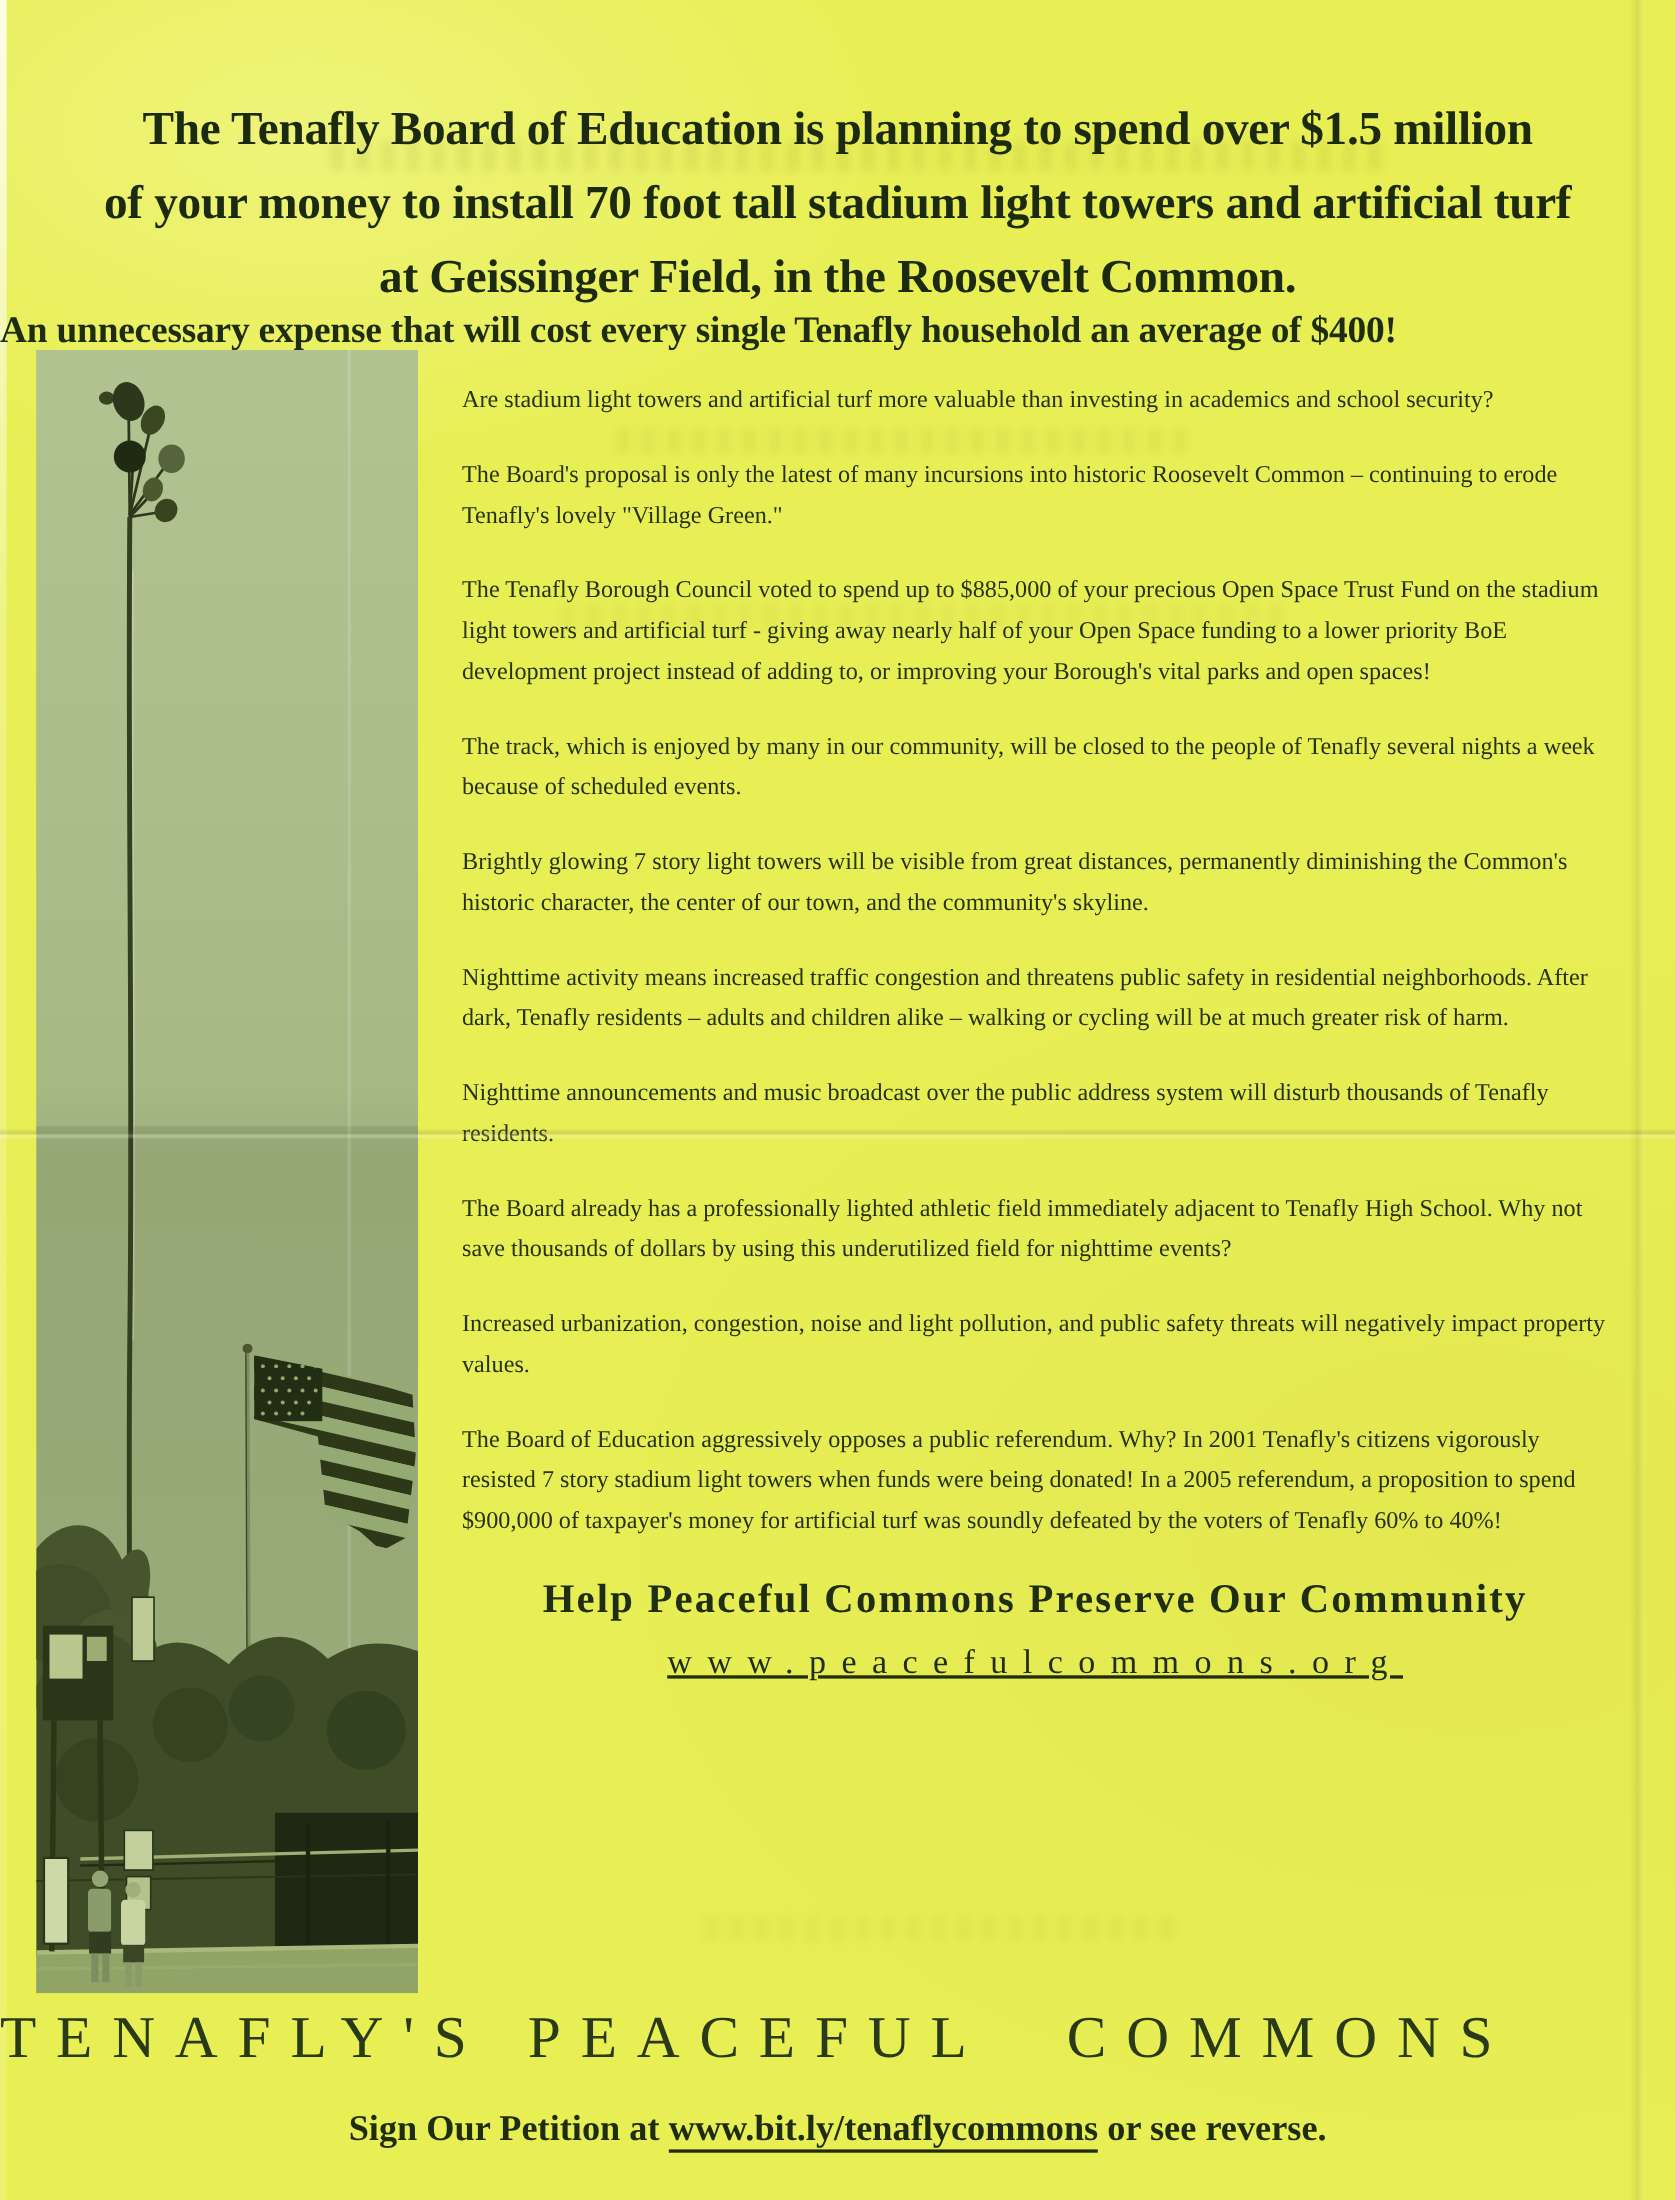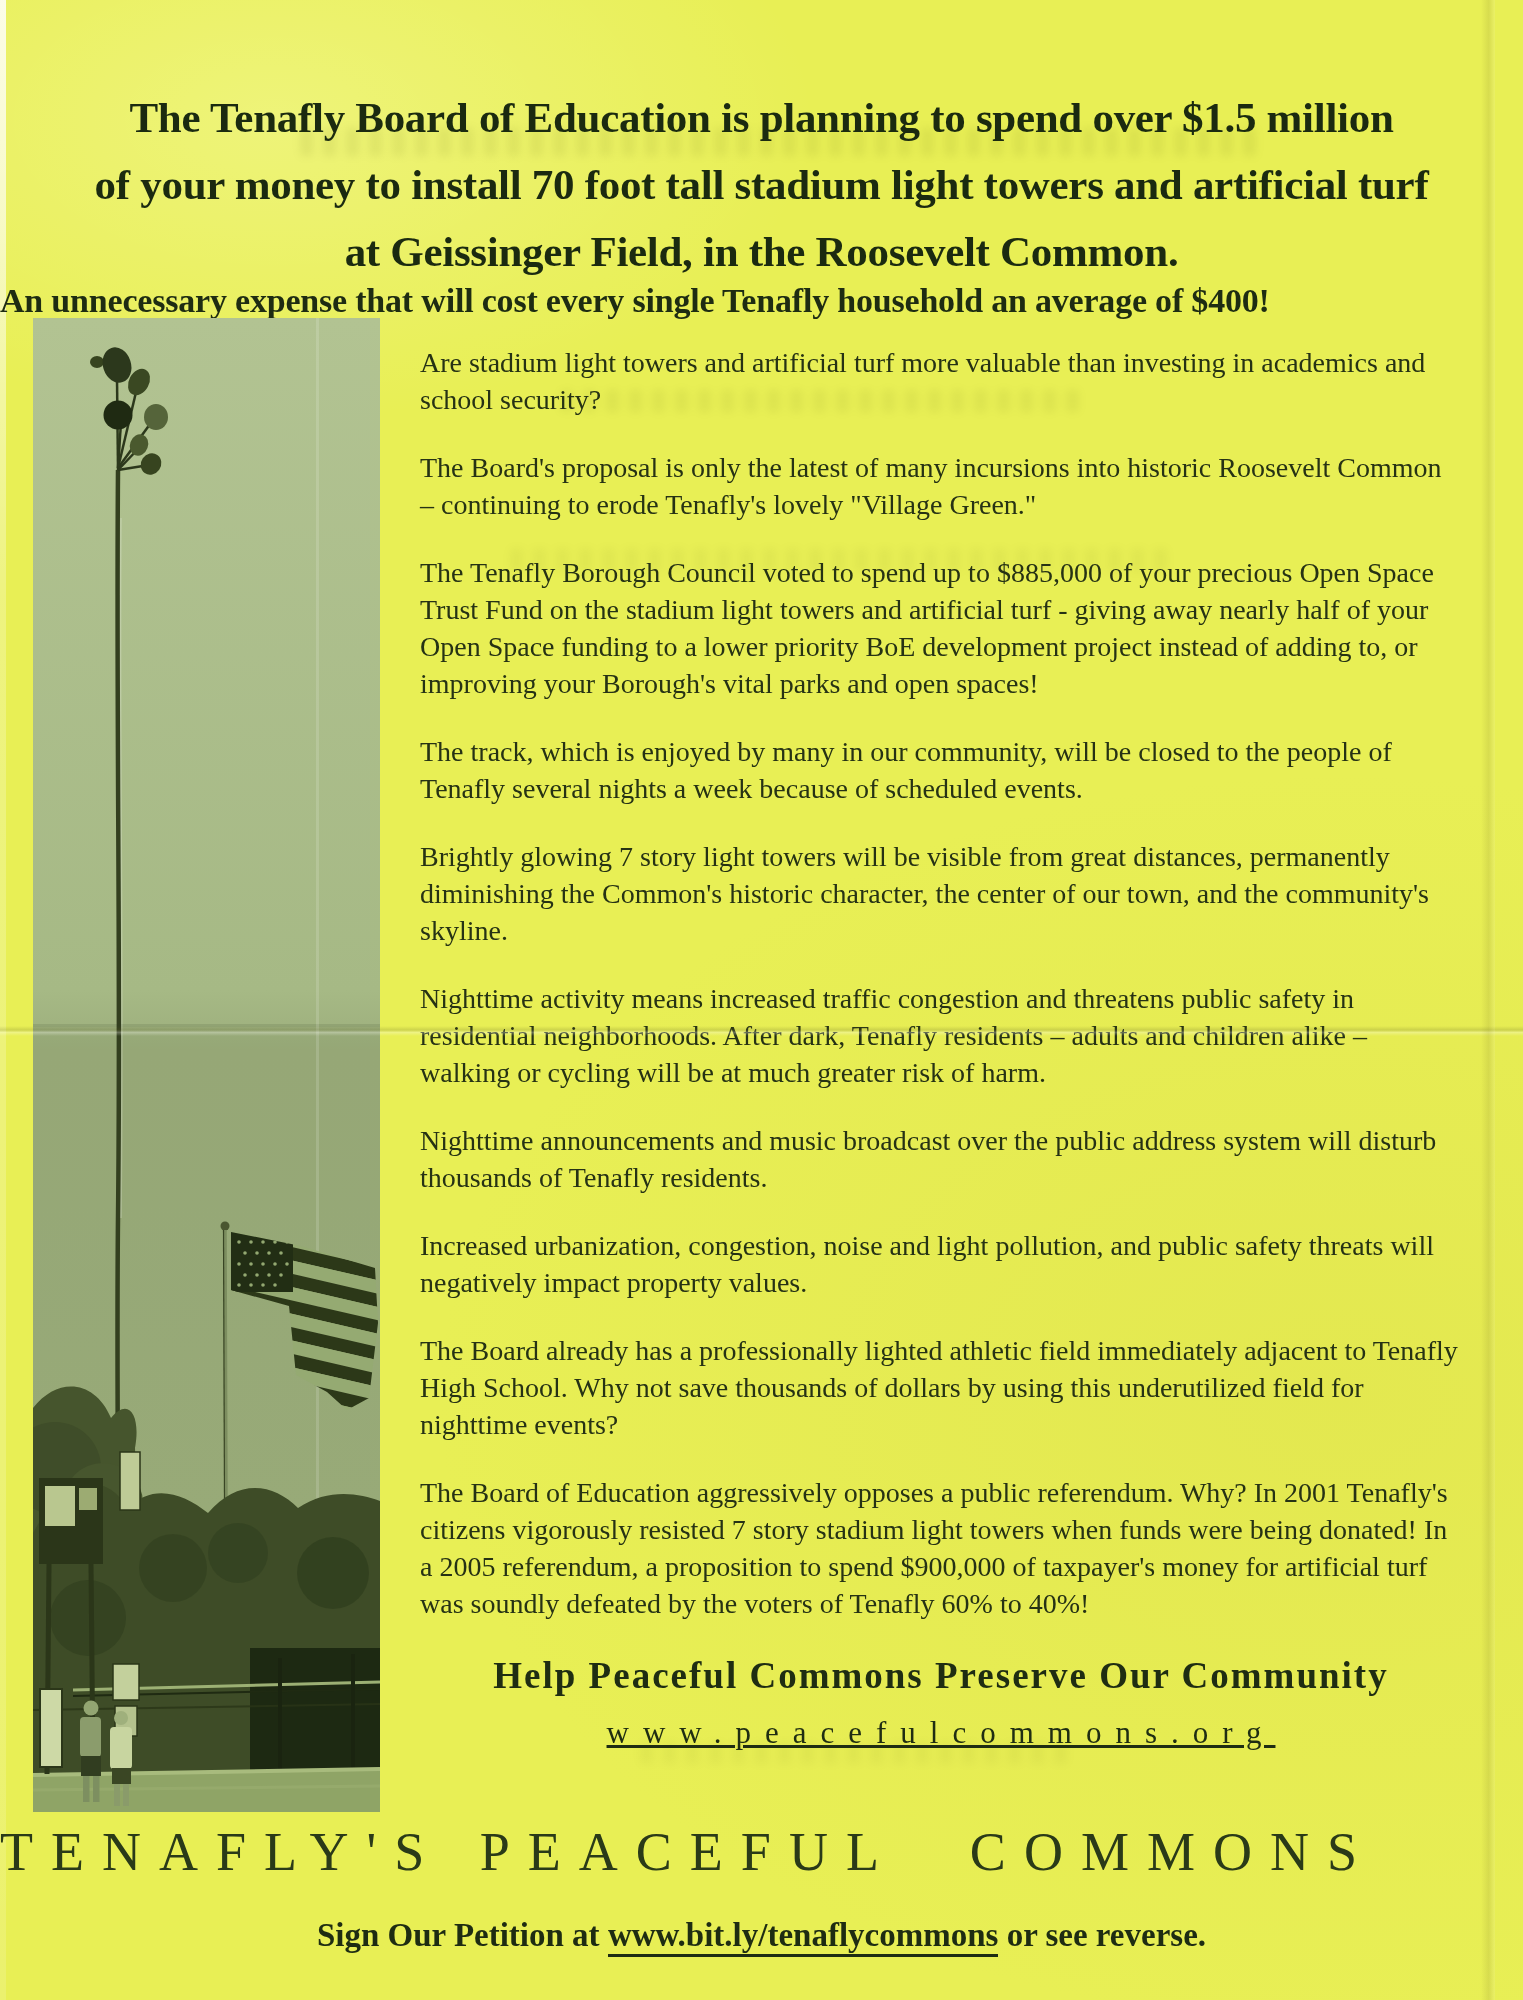--- a/index.html
+++ b/index.html
@@ -36,21 +36,21 @@
   .subheadline{position:absolute;top:281px;left:0;width:100%;text-align:left;
     font-weight:bold;font-size:34px;line-height:40px;color:#1e2c12;letter-spacing:-0.2px;}
 
   
   .photo{position:absolute;left:33px;top:318px;width:347px;height:1494px;
     box-shadow:0 0 0 1px rgba(120,130,60,.35) inset;}
   .photo svg{display:block;width:100%;height:100%;}
 
   
   .column{position:absolute;left:420px;top:344px;width:1042px;}
-  .column p{margin:0 2px 31px 0;font-size:28px;line-height:37px;color:#263214;}
+  .column p{margin:0 2px 31px 0;font-size:22px;line-height:37px;color:#263214;}
   .closing-line{margin-top:6px;text-align:center;font-weight:bold;
     font-size:37px;line-height:46px;letter-spacing:2px;color:#1f2d12;}
   .website-url{margin-top:14px;text-align:center;font-size:31px;line-height:40px;
     letter-spacing:14px;color:#1f2d12;text-decoration:underline;}
 
   
   .org-name{position:absolute;top:1820px;left:0;width:100%;text-align:left;
     font-size:54px;line-height:64px;letter-spacing:18px;word-spacing:6px;
     color:#2a3a18;white-space:pre;}
   .petition{position:absolute;top:1914px;left:0;width:100%;text-align:center;
@@ -226,22 +226,22 @@
   </div>
 
   <div class="column">
     <p>Are stadium light towers and artificial turf more valuable than investing in academics and school security?</p>
     <p>The Board's proposal is only the latest of many incursions into historic Roosevelt Common – continuing to erode Tenafly's lovely "Village Green."</p>
     <p>The Tenafly Borough Council voted to spend up to $885,000 of your precious Open Space Trust Fund on the stadium light towers and artificial turf - giving away nearly half of your Open Space funding to a lower priority BoE development project instead of adding to, or improving your Borough's vital parks and open spaces!</p>
     <p>The track, which is enjoyed by many in our community, will be closed to the people of Tenafly several nights a week because of scheduled events.</p>
     <p>Brightly glowing 7 story light towers will be visible from great distances, permanently diminishing the Common's historic character, the center of our town, and the community's skyline.</p>
     <p>Nighttime activity means increased traffic congestion and threatens public safety in residential neighborhoods.  After dark, Tenafly residents – adults and children alike – walking or cycling will be at much greater risk of harm.</p>
     <p>Nighttime announcements and music broadcast over the public address system will disturb thousands of Tenafly residents.</p>
+    <p>The Board already has a professionally lighted athletic field immediately adjacent to Tenafly High School. Why not save thousands of dollars by using this underutilized field for nighttime events?</p>
     <p>Increased urbanization, congestion, noise and light pollution, and public safety threats will negatively impact property values.</p>
-    <p>The Board already has a professionally lighted athletic field immediately adjacent to Tenafly High School. Why not save thousands of dollars by using this underutilized field for nighttime events?</p>
     <p>The Board  of Education aggressively opposes a public referendum. Why? In 2001 Tenafly's citizens vigorously resisted 7 story stadium light towers when funds were being donated!  In a 2005 referendum, a proposition to spend $900,000 of  taxpayer's money for artificial turf was soundly defeated by the voters of Tenafly 60% to 40%!</p>
     <div class="closing-line">Help Peaceful Commons Preserve Our Community</div>
     <div class="website-url">www.peacefulcommons.org</div>
   </div>
 
   <div class="org-name">TENAFLY'S PEACEFUL  COMMONS</div>
 
   <div class="petition">
     <span>Sign Our Petition at </span><span class="link">www.bit.ly/tenaflycommons</span><span> or see reverse.</span>
   </div>

